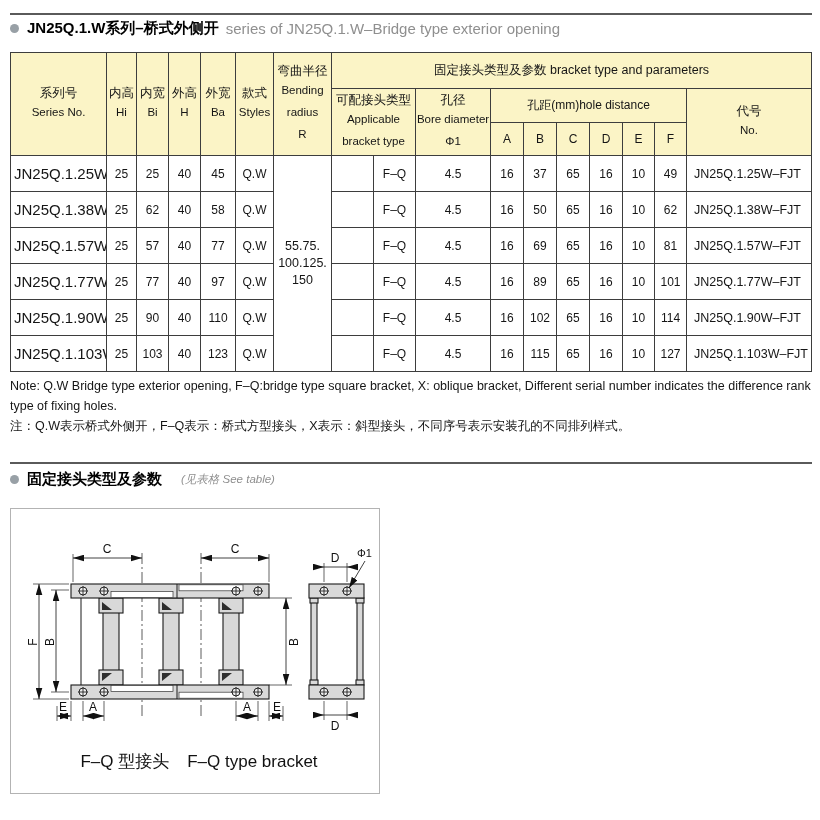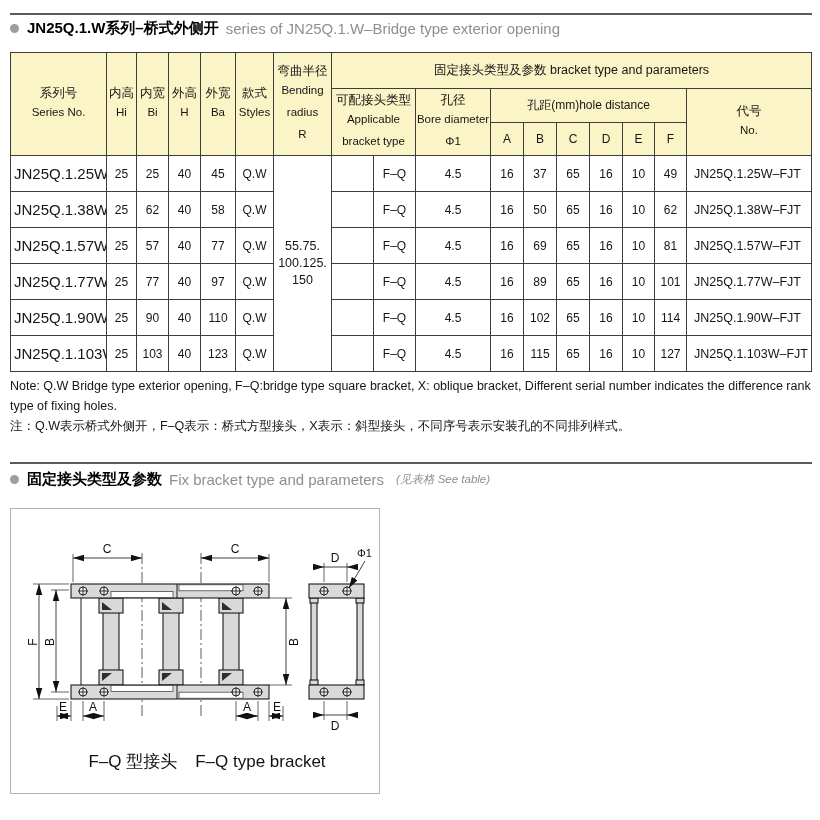--- a/index.html
+++ b/index.html
@@ -26,21 +26,21 @@
   tr.hr1{height:36px;} tr.hr2{height:34px;} tr.hr3{height:33px;}
   tr.dr{height:36px;}
   td.l{text-align:left;padding-left:3px;font-size:15px;}
   td.code{text-align:left;padding-left:7px;font-size:12.5px;}
   td.bend{font-size:12.5px;line-height:17px;}
 
   .notes{position:absolute;left:10px;top:376px;width:804px;font-size:12.5px;line-height:20px;color:#151515;}
   .divider{position:absolute;left:10px;top:462px;width:802px;height:2px;background:#5a5a5a;}
 
   .draw-box{position:absolute;left:10px;top:508px;width:368px;height:284px;border:1px solid #b3b3b3;background:#fff;}
-  .caption{position:absolute;top:241px;left:12px;width:100%;text-align:center;font-size:17px;color:#111;white-space:nowrap;}
+  .caption{position:absolute;top:241px;left:4px;width:100%;text-align:center;font-size:17px;color:#111;white-space:nowrap;}
   .caption .zh{margin-right:18px;}
 
   
   .part{fill:#d9d9d9;stroke:#1a1a1a;stroke-width:1.1;}
   .inset{fill:#ffffff;stroke:#333;stroke-width:.7;}
   .wedge{fill:#2e2e2e;stroke:none;}
   .ln{stroke:#1a1a1a;stroke-width:1;}
   .ln2{stroke:#111;stroke-width:.8;}
   .ext{stroke:#222;stroke-width:.7;}
   .dim{stroke:#111;stroke-width:.8;marker-start:url(#ar);marker-end:url(#ar);}
@@ -262,21 +262,20 @@
 <div class="notes">
   <div>Note: Q.W Bridge type exterior opening, F–Q:bridge type square bracket, X: oblique bracket, Different serial number indicates the difference rank type of fixing holes.</div>
   <div>注：Q.W表示桥式外侧开，F–Q表示：桥式方型接头，X表示：斜型接头，不同序号表示安装孔的不同排列样式。</div>
 </div>
 
 <div class="divider"></div>
 
 <div class="sec-title" style="top:470px;">
   <span class="bullet"></span>
   <span class="zh">固定接头类型及参数</span>
-  <span class="en">Fix bracket type and parameters</span>
   <span class="aside">(见表格 See table)</span>
 </div>
 
 <div class="draw-box">
   <svg viewBox="0 0 368 235" width="368" height="235">
     <defs>
       <marker id="ar" viewBox="0 0 10 6" refX="10" refY="3" markerWidth="11" markerHeight="7" orient="auto-start-reverse" markerUnits="userSpaceOnUse">
         <path d="M0,0 L10,3 L0,6 z" fill="#111"></path>
       </marker>
     </defs>

